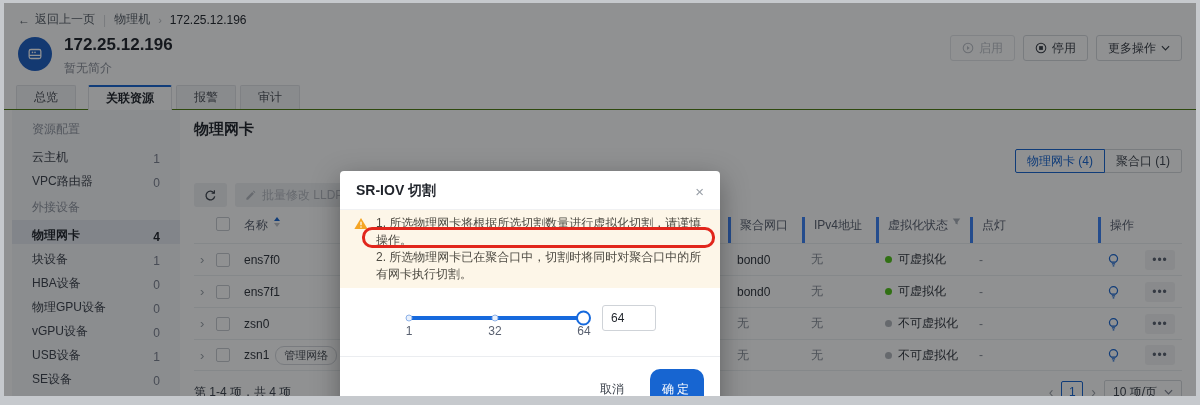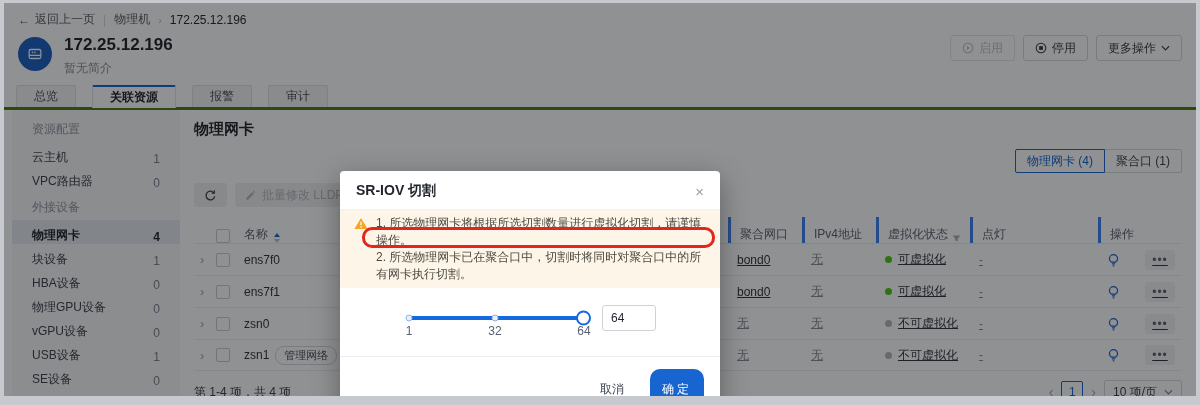--- a/index.html
+++ b/index.html
@@ -17,24 +17,24 @@
   .hd { display:flex; align-items:flex-start; padding:5px 14px 8px; flex:none; }
   .hicon { width:34px; height:34px; border-radius:50%; background:#1d5fc4; display:flex;
            align-items:center; justify-content:center; margin-right:12px; margin-top:2px; flex:none; }
   .htitle { font-size:17px; font-weight:bold; color:#1f232a; line-height:20px; }
   .hsub { font-size:12px; color:#8a8f99; margin-top:5px; }
   .hactions { margin-left:auto; display:flex; gap:8px; align-items:center; }
   .btn { display:inline-flex; align-items:center; gap:5px; height:26px; padding:0 11px;
          border:1px solid #d6d9dd; border-radius:3px; background:#fff; font-size:12px; color:#383d45; cursor:pointer; }
   .btn.disabled { color:#bcc0c7; border-color:#e4e6e9; }
   
-  .tabs { display:flex; gap:16px; padding:0 12px; border-bottom:3px solid #4d7c0f; height:25px; flex:none; }
+  .tabs { display:flex; gap:4px; padding:0 12px; border-bottom:1px solid #4d7c0f; height:25px; flex:none; }
   .tab { display:flex; align-items:center; padding:0 17px; background:#f3f4f6; border:1px solid #e0e2e6;
          border-bottom:none; border-radius:2px 2px 0 0; font-size:12px; color:#4a4f57; cursor:pointer; }
-  .tab.active { background:#fff; border-top:2px solid #1765d1; font-weight:bold; color:#1f232a; margin-bottom:-1px; }
+  .tab.active { background:#fff; border-top:2px solid #1765d1; font-weight:bold; color:#1f232a; margin-bottom:-1px;margin-left:8px; }
   
   .pbody { display:flex; flex:1; overflow:hidden; }
   .sidebar { width:168px; margin-left:8px; background:#f6f7f9; padding:6px 0; flex:none; }
   .sec-title { padding:5px 20px 4px; font-size:12px; color:#9096a1; }
   .sec-title.second { margin-top:4px; }
   .s-item { display:flex; justify-content:space-between; align-items:flex-end; height:24px; padding:0 20px;
             font-size:12px; color:#3d434d; cursor:pointer; }
   .s-item .cnt { color:#7b8190; }
   .s-item.selected { background:#e6eaf1; font-weight:bold; color:#1f232a; }
   .s-item.selected .cnt { color:#1f232a; font-weight:bold; }
@@ -47,32 +47,32 @@
   .stab:last-child { border-radius:0 2px 2px 0; margin-left:-1px; }
   .stab.active { border-color:#1765d1; color:#1765d1; z-index:1; }
   .toolbar { display:flex; gap:8px; margin-top:10px; }
   .tool-btn { height:24px; display:inline-flex; align-items:center; gap:6px; padding:0 10px;
               background:#eef0f2; border-radius:3px; font-size:12px; color:#3d434d; border:none; cursor:pointer; }
   .tool-btn.disabled { color:#b4b8bf; }
   
   .tbl { margin-top:10px; }
   .trow { display:grid; grid-template-columns:22px 28px 150px 1fr 74px 74px 94px 128px 38px 46px; align-items:center; }
   .thead { height:26px; font-size:12px; color:#5a6170; }
-  .thead > div { display:flex; align-items:flex-end; gap:4px; height:100%; }
+  .thead > div { display:flex; align-items:flex-start; gap:4px; height:100%; }
   .thead .sep { border-left:3px solid #3b82f6; padding-left:9px; }
   .trow.data { height:32px; border-top:1px solid #eceef0; font-size:12px; color:#30353d; }
   .trow.data:last-of-type { border-bottom:1px solid #eceef0; }
   .cell { display:flex; align-items:center; }
   .expand { color:#9aa0a8; font-size:13px; padding-left:6px; cursor:pointer; }
   .checkbox { width:14px; height:14px; border:1px solid #c6cad0; border-radius:2px; background:#fff; cursor:pointer; }
   .tag { display:inline-block; margin-left:6px; padding:1px 8px; border:1px solid #d5d8dd; border-radius:9px;
          font-size:11px; color:#4a4f57; white-space:nowrap; }
   .dot { display:inline-block; width:7px; height:7px; border-radius:50%; margin-right:6px; flex:none; }
   .muted { color:#868c96; }
-  .sep-cell { padding-left:9px;text-decoration:underline; }
+  .sep-cell { padding-left:9px; }
   .more-btn { width:30px; height:20px; border-radius:3px; background:#f2f3f5; border:none; color:#5a6170;
               font-size:12px; line-height:10px; cursor:pointer; letter-spacing:1px; }
   .sortbox { display:inline-flex; flex-direction:column; gap:2px; margin-left:2px; cursor:pointer; }
   .car-up { width:0; height:0; border-left:3.5px solid transparent; border-right:3.5px solid transparent; border-bottom:4px solid #1765d1; }
   .car-dn { width:0; height:0; border-left:3.5px solid transparent; border-right:3.5px solid transparent; border-top:4px solid #c0c4ca; }
   .tfoot { display:flex; align-items:center; margin-top:9px; font-size:12px; color:#3d434d; }
   .pager { margin-left:auto; display:flex; align-items:center; gap:8px; }
   .pg-arrow { color:#9aa0a8; font-size:14px; cursor:pointer; line-height:1; }
   .pg-num { width:22px; height:22px; border:1px solid #1765d1; border-radius:2px; color:#1765d1;
             display:flex; align-items:center; justify-content:center; cursor:pointer; }

